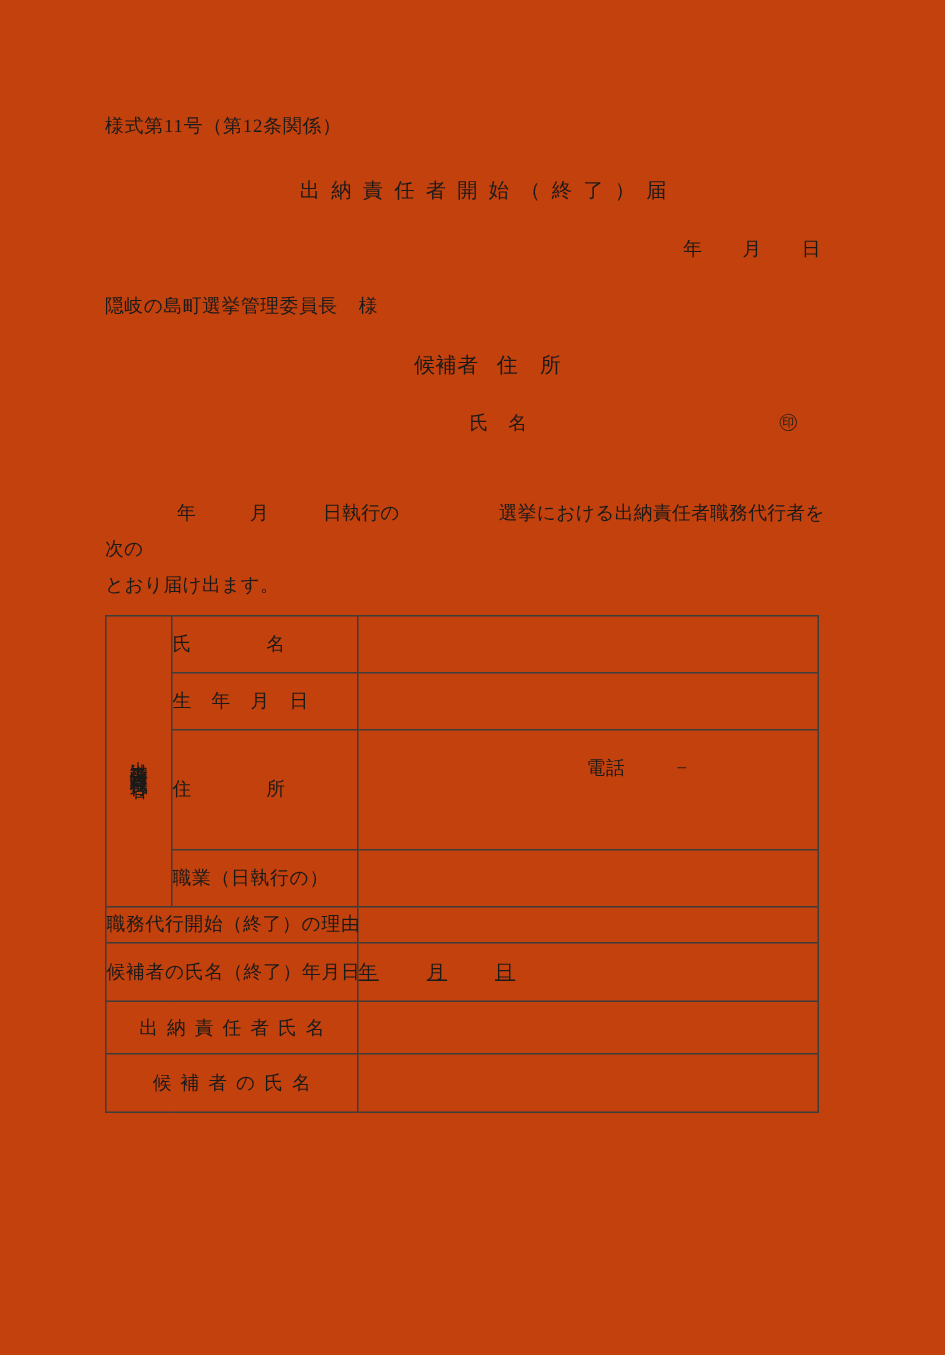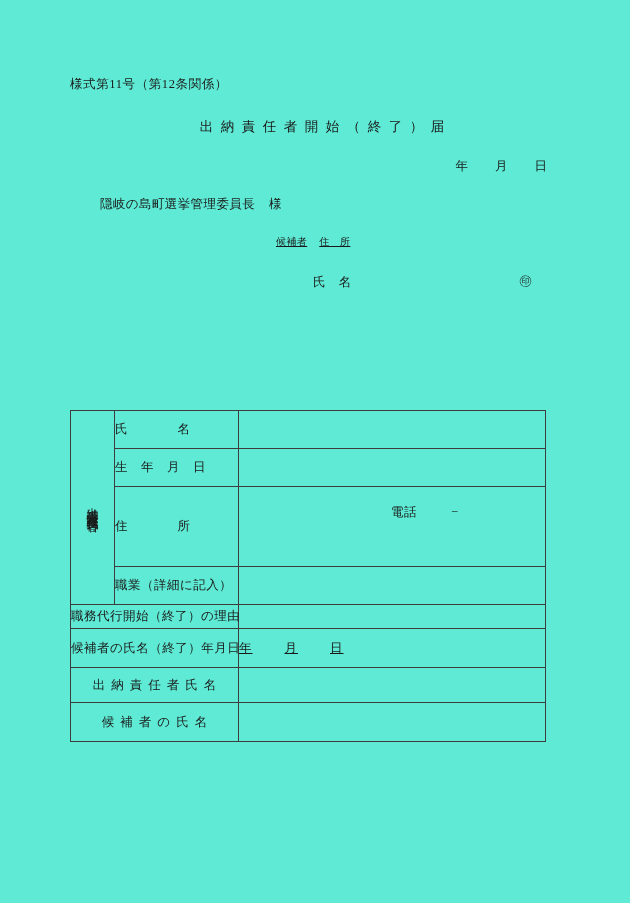--- a/index.html
+++ b/index.html
@@ -12,21 +12,21 @@
     height: 903px;
     position: relative;
     font-family: "Liberation Serif", "DejaVu Serif", serif;
     color: #1a1a1a;
     overflow: hidden;
   }
 
   .page {
     position: absolute;
     inset: 0;
-    background: #5eead4;
+    background: #c2410c;
   }
 
   
   .form-no {
     position: absolute;
     left: 70px;
     top: 76px;
     font-size: 12.5px;
     letter-spacing: 0.6px;
     white-space: nowrap;
@@ -55,32 +55,30 @@
   }
   .date-line-top .gap { display: inline-block; width: 26px; }
 
   .addressee {
     position: absolute;
     left: 70px;
     top: 196px;
     font-size: 12.5px;
     letter-spacing: 0.4px;
     white-space: nowrap;
-    margin-left: 30px;
   }
   .addressee .sama { margin-left: 14px; }
 
   .cand-addr {
     position: absolute;
     left: 276px;
     top: 235px;
-    font-size: 10px;
+    font-size: 14px;
     letter-spacing: 0.4px;
     white-space: nowrap;
-    text-decoration: underline;
   }
   .cand-addr .lbl-k { margin-right: 12px; }
   .cand-addr .sp { display: inline-block; width: 22px; }
 
   .cand-name {
     position: absolute;
     left: 313px;
     top: 274px;
     font-size: 12.5px;
     letter-spacing: 0.4px;
@@ -219,20 +217,23 @@
   <div class="cand-addr">
     <span class="lbl-k">候補者</span><span>住　所</span><span class="sp"></span><span></span>
   </div>
 
   <div class="cand-name">
     <span>氏　名</span><span class="sp"></span><span></span>
   </div>
 
   <div class="seal-mark">㊞</div>
 
+  <div class="body-para">
+    <span class="b-gap-a"></span><span>年</span><span class="b-gap-b"></span><span>月</span><span class="b-gap-c"></span><span>日執行の</span><span class="b-gap-d"></span><span>選挙における出納責任者職務代行者を次の</span><br><span>とおり届け出ます。</span>
+  </div>
 
   <table class="form-table">
     <colgroup>
       <col class="col-vert">
         <col class="col-label">
         <col class="col-value">
     </colgroup>
     <tbody>
       <tr class="r-name">
         <td class="vert-cell" rowspan="4">
@@ -257,21 +258,21 @@
         </td>
         <td class="val">
           <div class="addr-val">
             <div class="tel-line">
               <span>電話</span><span class="tel-gap"></span><span>−</span>
             </div>
           </div>
         </td>
       </tr>
       <tr class="r-job">
-        <td class="lbl lbl-plain">職業（詳細に記入）</td>
+        <td class="lbl lbl-plain">職業（日執行の）</td>
         <td class="val"></td>
       </tr>
       <tr class="r-reason">
         <td class="lbl lbl-plain" colspan="2">職務代行開始（終了）の理由</td>
         <td class="val"></td>
       </tr>
       <tr class="r-date">
         <td class="lbl lbl-plain" colspan="2">候補者の氏名（終了）年月日</td>
         <td class="val date-val">
           <span>年</span><span class="gap"></span><span>月</span><span class="gap"></span><span>日</span>

